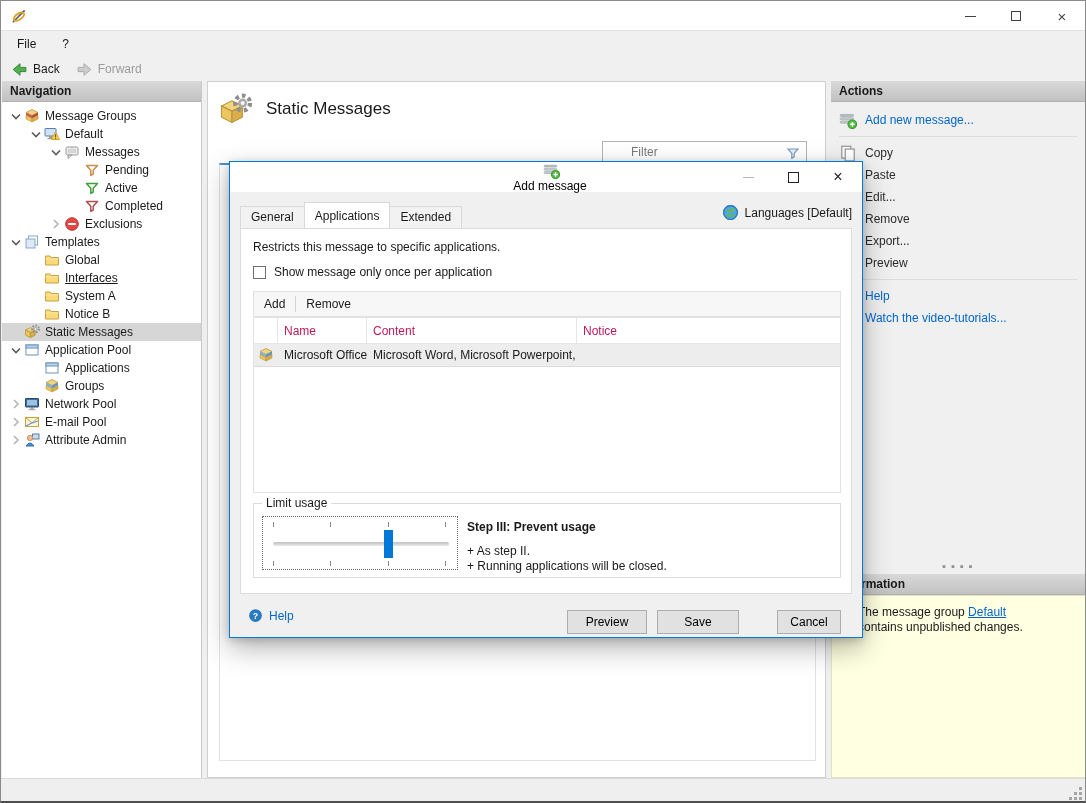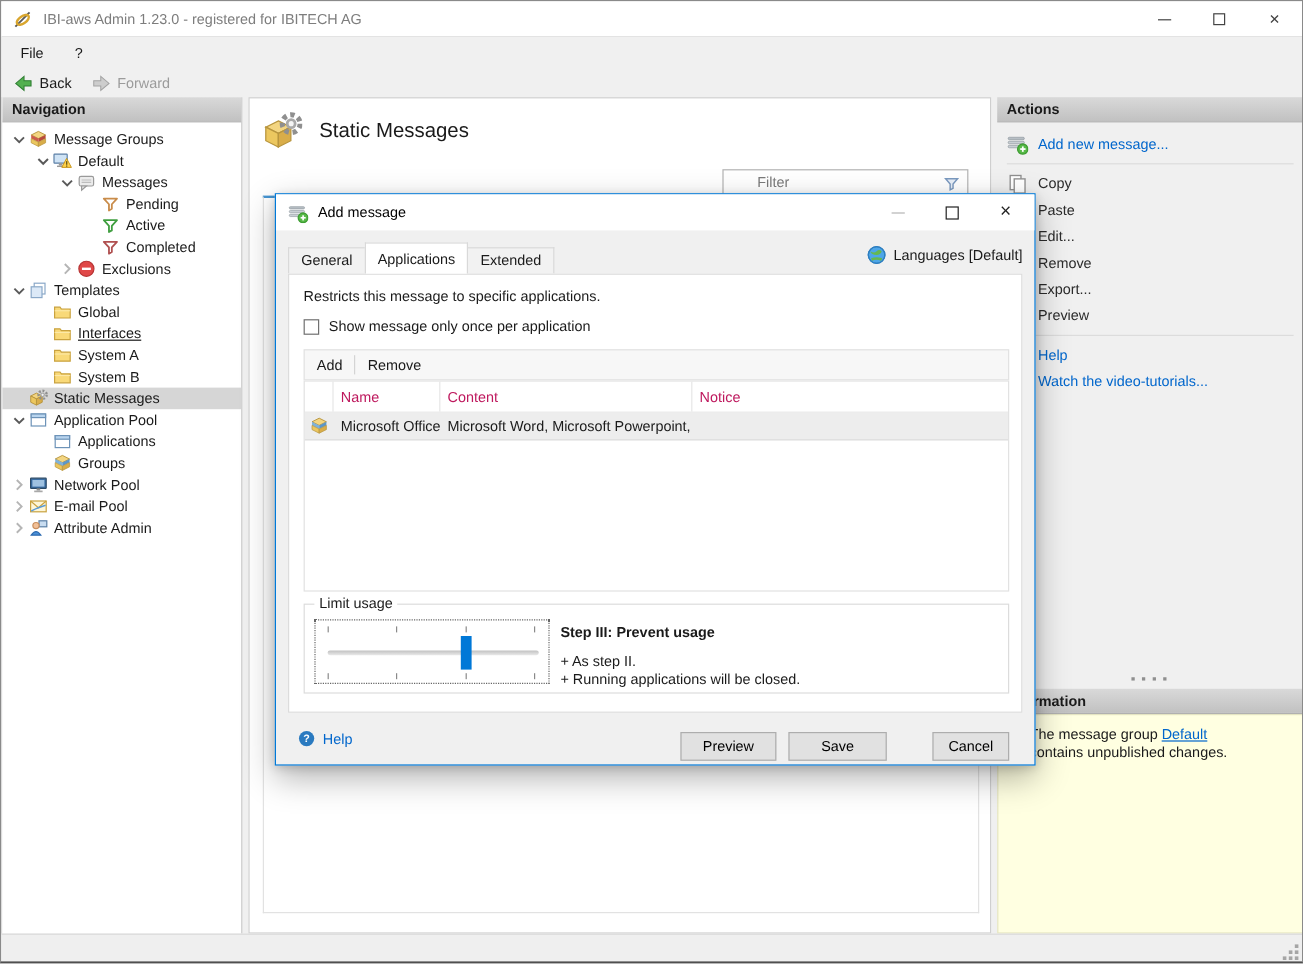--- a/index.html
+++ b/index.html
@@ -74,21 +74,21 @@
   .statusbar { position:absolute; left:0; top:777px; width:100%; height:24px; background:#efefef;
                border-top:1px solid #dadada; }
   .resize-grip { position:absolute; right:3px; bottom:2px; width:14px; height:14px; }
   .resize-grip i { position:absolute; width:3px; height:3px; background:#a5a5a5; }
 
   
   .dialog { position:absolute; left:228px; top:160px; width:634px; height:477px;
             border:1px solid #0079d8; background:#f0f0f0; z-index:50;
             box-shadow:0 10px 26px rgba(0,0,0,.30), 0 2px 8px rgba(0,0,0,.18); }
   .dlg-titlebar { position:absolute; left:0; top:0; width:100%; height:30px; background:#ffffff;
-                  display:flex; align-items:center; }
+                  display:flex; align-items:center;flex-direction:column; }
   .dlg-titlebar .d-ico { margin-left:10px; width:17px; height:17px; }
   .dlg-title { margin-left:8px; font-size:12px; color:#000; }
   .dlg-btn { position:absolute; top:0; width:30px; height:30px; display:flex; align-items:center; justify-content:center; }
   .dlg-min { left:503px; } .dlg-max { left:548px; } .dlg-close { left:593px; }
   .g-min { width:11px; height:1px; background:#b5b5b5; }
   .g-max { width:11px; height:11px; border:1.5px solid #222; }
   .g-close { font-size:16px; color:#222; line-height:1; }
 
   .tabstrip { position:absolute; left:10px; top:40px; height:26px; display:flex; align-items:flex-end; }
   .tab { font-size:12px; color:#1a1a1a; padding:3px 10px 4px 10px; border:1px solid #d9d9d9;
@@ -144,21 +144,20 @@
 </head>
 <body>
 
 <div class="window">
 
   <div class="titlebar">
     <span class="app-icon"><svg width="100%" height="100%" viewBox="0 0 16 16" xmlns="http://www.w3.org/2000/svg">
           <path d="M2.5 13.5 L13 3" stroke="#5a5a5a" stroke-width="1.4"></path>
           <ellipse cx="8" cy="8.5" rx="5.2" ry="2.6" transform="rotate(-35 8 8.5)" fill="none" stroke="#d9a62e" stroke-width="1.8"></ellipse>
         </svg></span>
-    <span class="title-text">IBI-aws Admin 1.23.0 - registered for IBITECH AG</span>
     <div class="win-controls">
       <div class="win-btn">
           <span class="glyph-min"></span>
         </div>
       <div class="win-btn">
           <span class="glyph-max"></span>
         </div>
       <div class="win-btn">
           <span class="glyph-close">×</span>
         </div>
@@ -291,21 +290,21 @@
               <path d="M1.5 7 H14.5" stroke="#fdeBB0" stroke-width="0.8"></path>
             </svg></span>
           <span>System A</span>
         </div>
         <div class="tree-row" style="padding-left: 26px;">
           <span class="tree-chev"></span>
           <span class="tree-ico"><svg width="100%" height="100%" viewBox="0 0 16 16" xmlns="http://www.w3.org/2000/svg">
               <path d="M1.5 5.5 V4 h4.5 l1.2 1.5 H14.5 V13 H1.5 Z" fill="#f9d978" stroke="#c9a23f"></path>
               <path d="M1.5 7 H14.5" stroke="#fdeBB0" stroke-width="0.8"></path>
             </svg></span>
-          <span>System B</span>
+          <span>Notice B</span>
         </div>
         <div class="tree-row selected" style="padding-left: 6px;">
           <span class="tree-chev"></span>
           <span class="tree-ico"><svg width="100%" height="100%" viewBox="0 0 16 16" xmlns="http://www.w3.org/2000/svg">
               <g transform="scale(0.8) translate(0,3)">
                 <polygon points="8,1.5 14,4.5 8,7.5 2,4.5" fill="#f3d581" stroke="#b8953e"></polygon>
                 <polygon points="2,4.5 8,7.5 8,14 2,11" fill="#ecc75f" stroke="#b8953e"></polygon>
                 <polygon points="14,4.5 8,7.5 8,14 14,11" fill="#d9ad49" stroke="#b8953e"></polygon>
               </g>
               <circle cx="11.5" cy="5" r="3.4" fill="none" stroke="#8f8f8f" stroke-width="2" stroke-dasharray="1.6 1.5"></circle>

